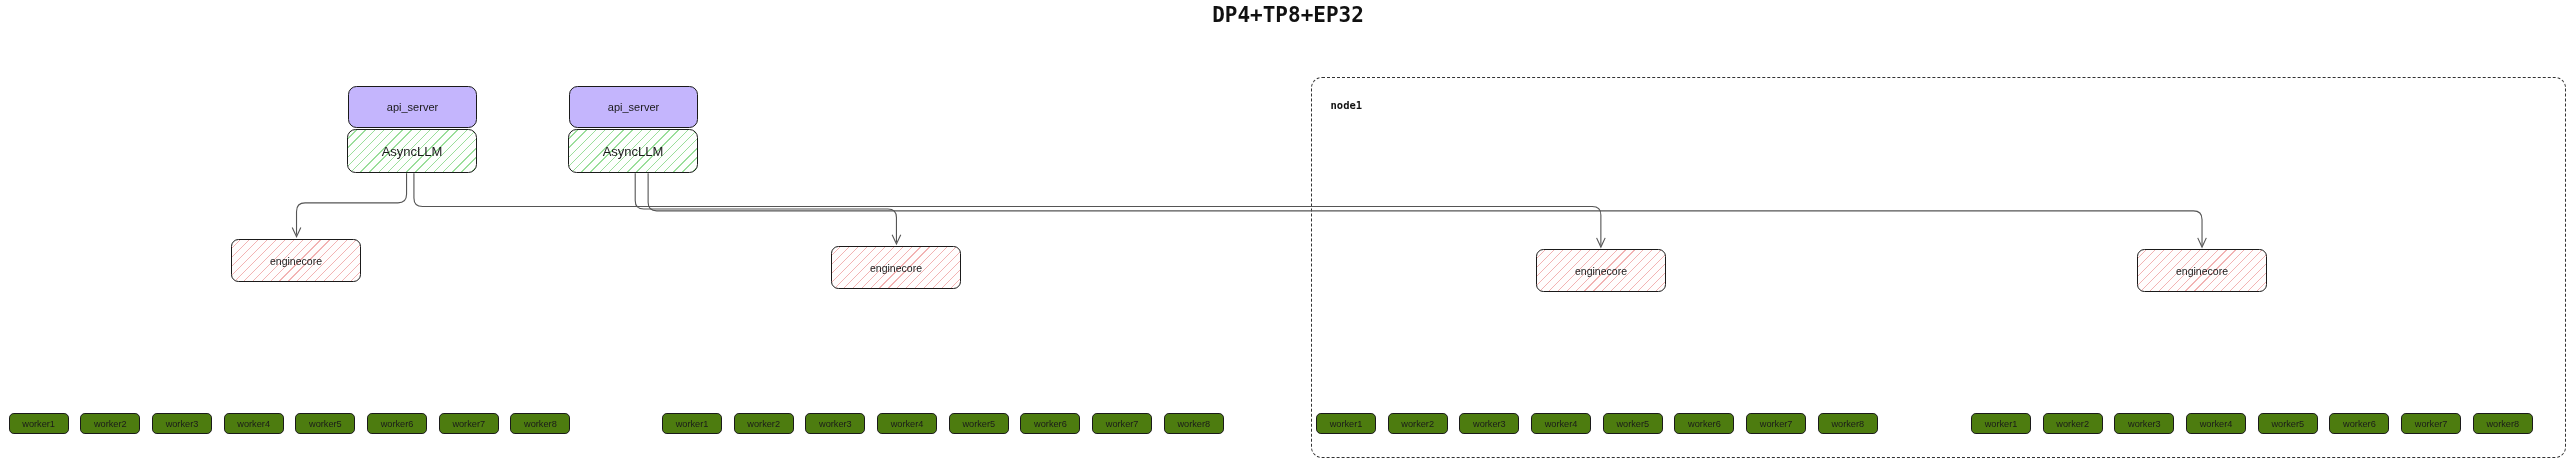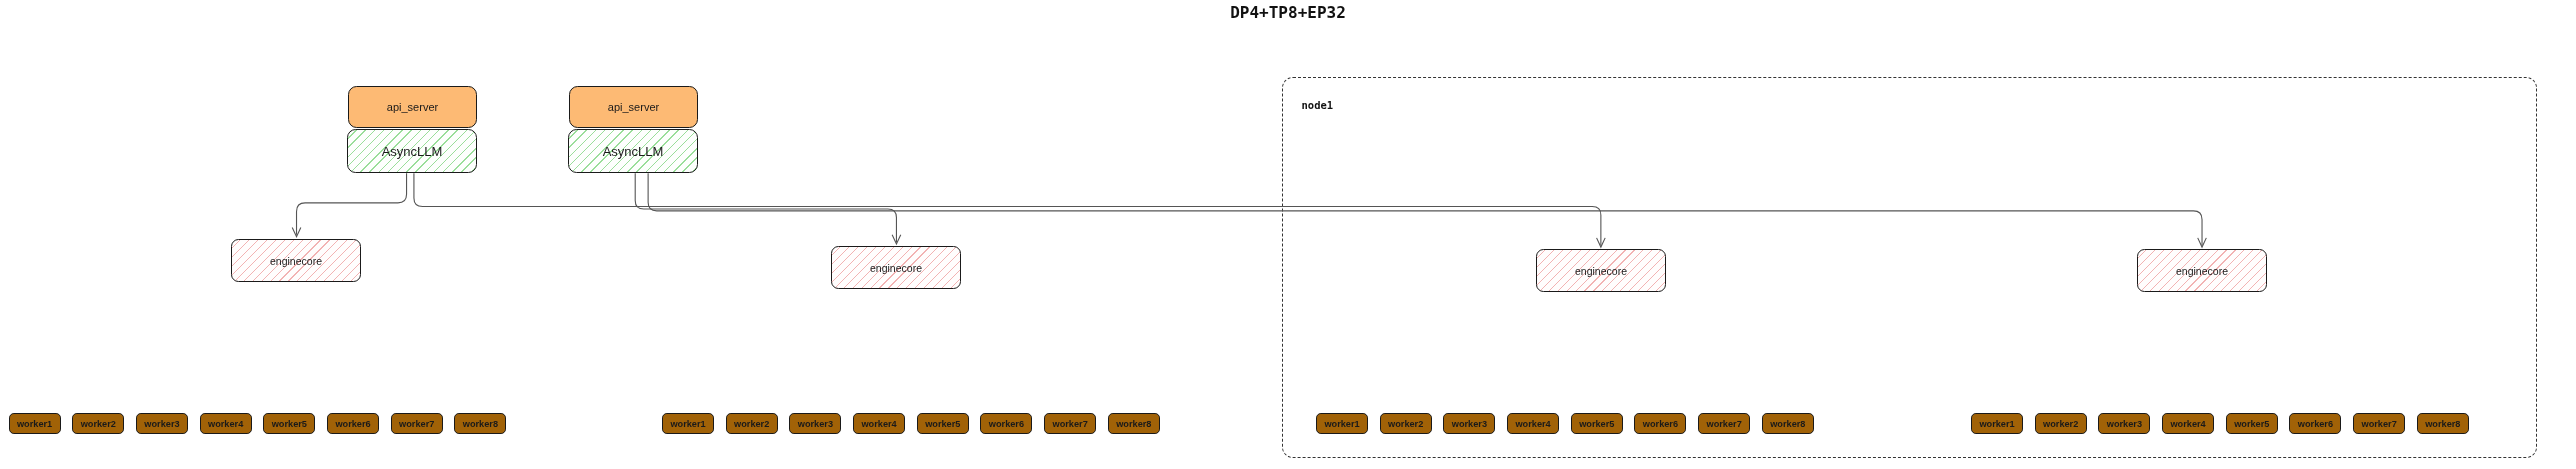--- a/index.html
+++ b/index.html
@@ -1,49 +1,49 @@
 <!DOCTYPE html>
 <html style="font-size:9.8px"><head>
 <meta charset="utf-8">
 <style>
   html,body{margin:0;padding:0;background:#ffffff;}
   *{box-sizing:border-box;}
   #canvas{position:relative;width:2576px;height:469px;background:#ffffff;overflow:hidden;
           font-family:"Liberation Sans",sans-serif;color:#1a1a1a;}
 
   .diagram-title{position:absolute;top:2.5px;left:0;width:100%;text-align:center;
-    font-family:"DejaVu Sans Mono",monospace;font-weight:700;font-size:16px;color:#111;}
+    font-family:"DejaVu Sans Mono",monospace;font-weight:700;font-size:21px;color:#111;}
 
   .node{position:absolute;border:1.2px dashed #333333;border-radius:11px;background:transparent;}
   .node-label{position:absolute;left:18.5px;top:21px;
     font-family:"DejaVu Sans Mono",monospace;font-weight:600;font-size:10.5px;color:#111;}
 
   .box{position:absolute;display:flex;align-items:center;justify-content:center;
-    border:1.5px solid #1a1a1a;background:#fdba74;}
+    border:1.5px solid #1a1a1a;background:#c4b5fd;}
   .api{width:129px;height:42px;border-radius:8.6px;font-size:11px;}
   .asyncllm{width:130px;height:44px;border-radius:8.6px;font-size:13px;
     background:repeating-linear-gradient(135deg,rgba(154,222,154,0) 0px,rgba(154,222,154,0) 5.5px,#9ade9a 5.5px,#9ade9a 6.5px),#fdfffd;}
   .enginecore{width:130px;height:43px;border-radius:7.4px;font-size:10.5px;
     background:repeating-linear-gradient(135deg,rgba(242,179,179,0) 0px,rgba(242,179,179,0) 5.5px,#f2b3b3 5.5px,#f2b3b3 6.3px),#fffdfd;}
 
   .worker-row{position:absolute;top:413px;display:flex;gap:11.7px;}
-  .worker{width:52px;height:21px;border:1.2px solid #1a1a1a;border-radius:4.9px;background:#a16207;
-    display:flex;align-items:center;justify-content:center;font-size:9.2px;font-weight:bold;}
+  .worker{width:60px;height:21px;border:1.2px solid #1a1a1a;border-radius:4.9px;background:#4d7c0f;
+    display:flex;align-items:center;justify-content:center;font-size:9.2px;}
 
   #edges{position:absolute;left:0;top:0;pointer-events:none;}
   .edge{fill:none;stroke:#555555;stroke-width:1.8px;}
 </style>
 </head>
 <body>
 
 <div id="canvas">
 
   <div class="diagram-title">DP4+TP8+EP32</div>
 
-  <div class="node" style="left:1282px;top:77px;width:1255px;height:381px;">
+  <div class="node" style="left:1311px;top:77px;width:1255px;height:381px;">
     <div class="node-label">node1</div>
   </div>
 
   <svg id="edges" width="2576" height="469" viewBox="0 0 4188 763">
     <path class="edge" d="M660 282 L660 316 Q660 330 646 330 L495 330 Q481 330 481 344 L481 382"></path>
     <path class="edge" d="M474 370 L481 385 L488 370"></path>
     <path class="edge" d="M672 282 L672 322 Q672 336 686 336 L2589 336 Q2603 336 2603 350 L2603 399"></path>
     <path class="edge" d="M2596 387 L2603 402 L2610 387"></path>
     <path class="edge" d="M1032 282 L1032 326 Q1032 340 1046 340 L1443 340 Q1457 340 1457 354 L1457 394"></path>
     <path class="edge" d="M1450 382 L1457 397 L1464 382"></path>

